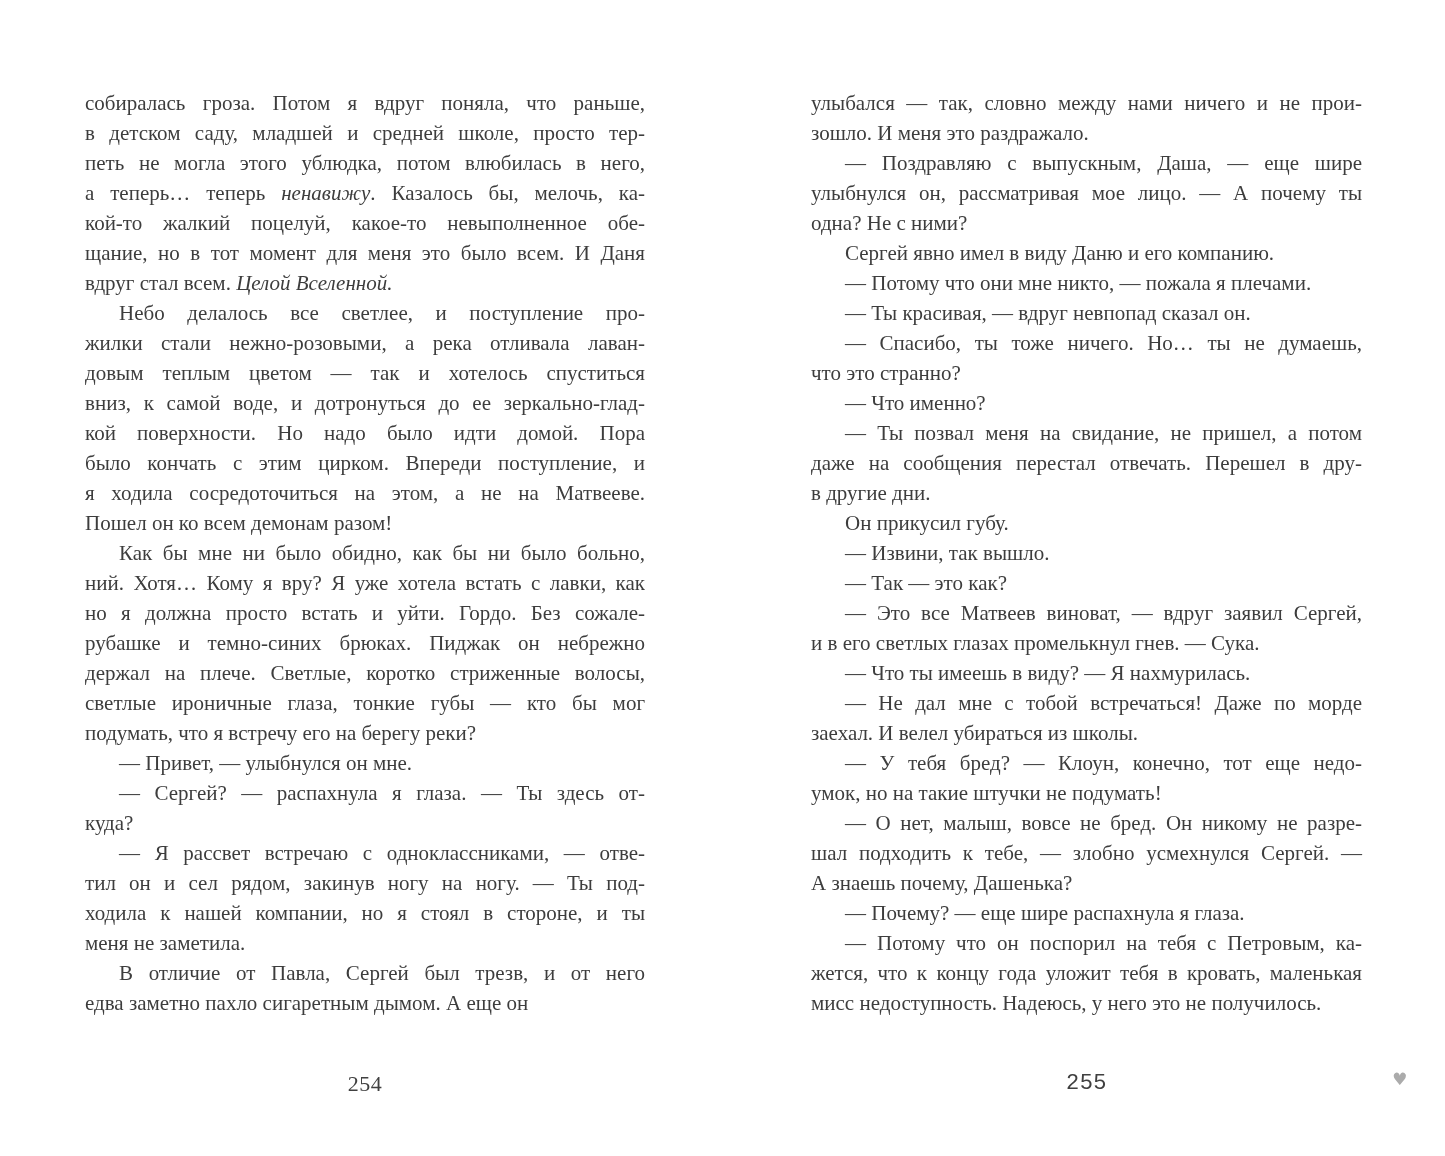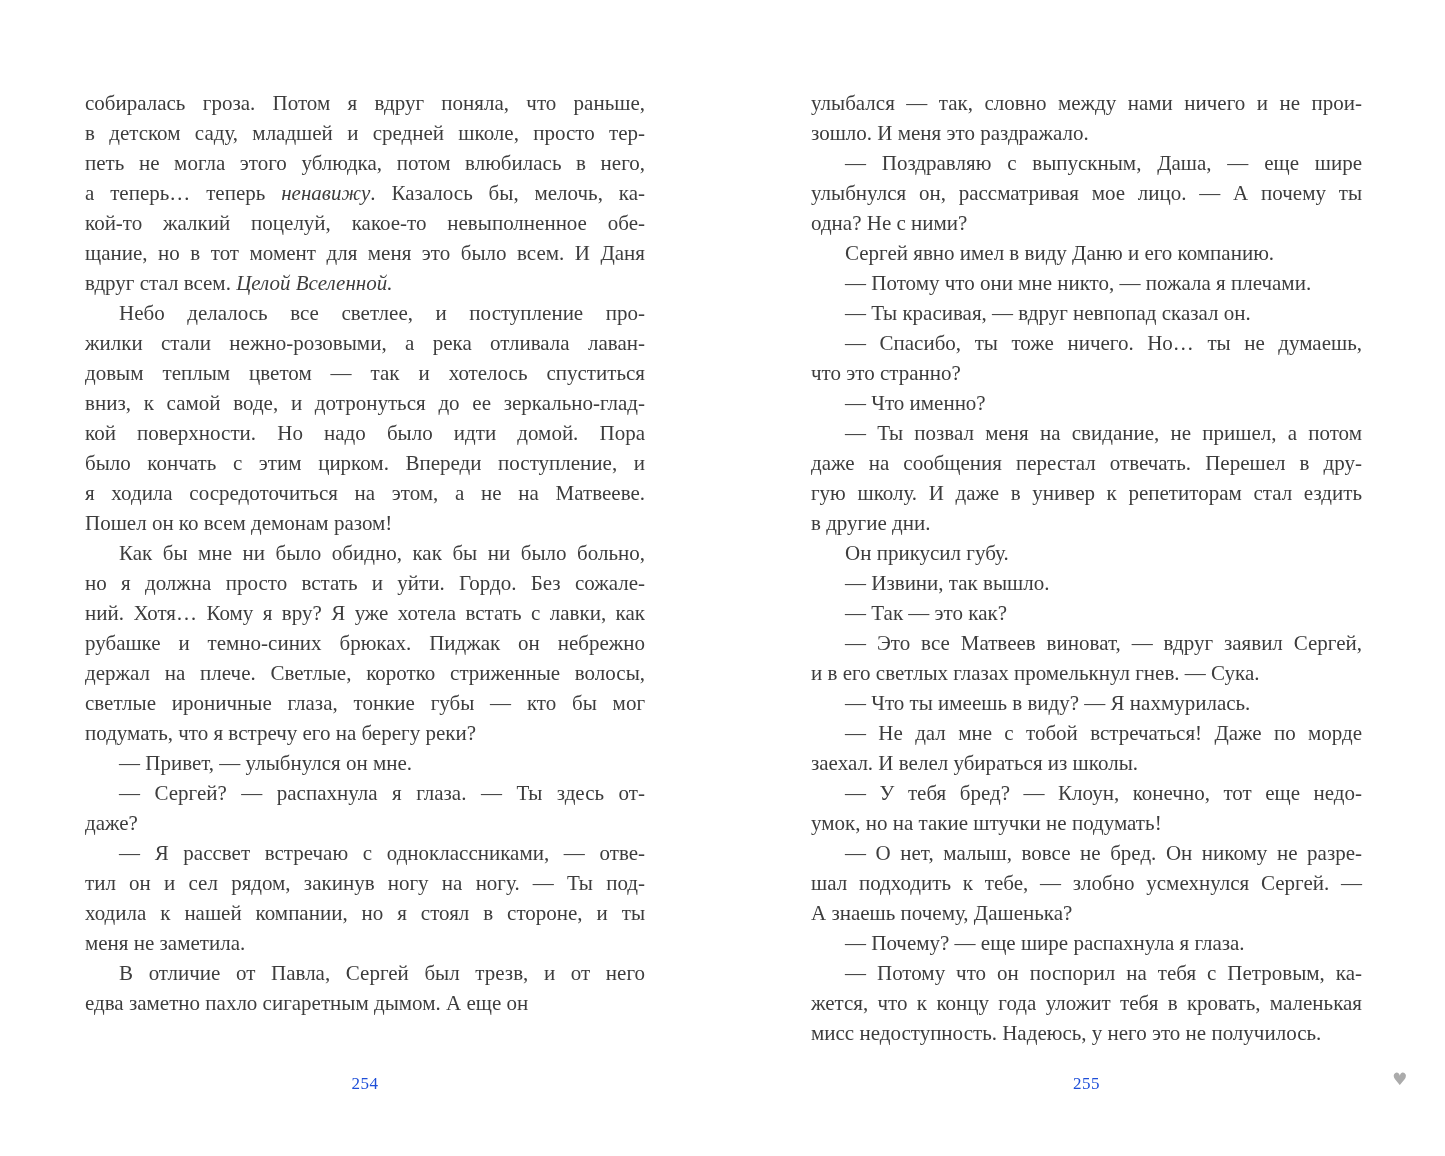--- a/index.html
+++ b/index.html
@@ -29,28 +29,28 @@
     text-align: justify;
     text-align-last: justify;
   }
   .line.last { text-align-last: left; }
   .para.indent .line:first-child { text-indent: 34px; }
   .line i { font-style: italic; }
 
   .page-number {
     position: absolute;
     top: 1072px;
-    font-size: 17px;
+    font-size: 22px;
     line-height: 24px;
     text-align: center;
-    color: #1d4ed8;
+    color: #404040;
     letter-spacing: 0.5px;
   }
   .pn-left  { left: 85px;  width: 560px; }
-  .pn-right { left: 811px; width: 551px; }
+  .pn-right { left: 811px; width: 551px; font-family: Liberation Mono, monospace; }
 
   .heart {
     position: absolute;
     left: 1392px;
     top: 1071px;
     font-size: 17px;
     line-height: 17px;
     color: #ababab;
     font-family: "DejaVu Sans", sans-serif;
     cursor: pointer;
@@ -77,33 +77,33 @@
         <div class="line"><span>жилки стали нежно-розовыми, а река отливала лаван-</span></div>
         <div class="line"><span>довым теплым цветом — так и хотелось спуститься</span></div>
         <div class="line"><span>вниз, к самой воде, и дотронуться до ее зеркально-глад-</span></div>
         <div class="line"><span>кой поверхности. Но надо было идти домой. Пора</span></div>
         <div class="line"><span>было кончать с этим цирком. Впереди поступление, и</span></div>
         <div class="line"><span>я ходила сосредоточиться на этом, а не на Матвееве.</span></div>
         <div class="line last"><span>Пошел он ко всем демонам разом!</span></div>
       </div>
       <div class="para indent">
         <div class="line"><span>Как бы мне ни было обидно, как бы ни было больно,</span></div>
+        <div class="line"><span>ний. Хотя… Кому я вру? Я уже хотела встать с лавки, как</span></div>
         <div class="line"><span>но я должна просто встать и уйти. Гордо. Без сожале-</span></div>
-        <div class="line"><span>ний. Хотя… Кому я вру? Я уже хотела встать с лавки, как</span></div>
         <div class="line"><span>рубашке и темно-синих брюках. Пиджак он небрежно</span></div>
         <div class="line"><span>держал на плече. Светлые, коротко стриженные волосы,</span></div>
         <div class="line"><span>светлые ироничные глаза, тонкие губы — кто бы мог</span></div>
         <div class="line last"><span>подумать, что я встречу его на берегу реки?</span></div>
       </div>
       <div class="para indent">
         <div class="line last"><span>— Привет, — улыбнулся он мне.</span></div>
       </div>
       <div class="para indent">
         <div class="line"><span>— Сергей? — распахнула я глаза. — Ты здесь от-</span></div>
-        <div class="line last"><span>даже?</span></div>
+        <div class="line last"><span>куда?</span></div>
       </div>
       <div class="para indent">
         <div class="line"><span>— Я рассвет встречаю с одноклассниками, — отве-</span></div>
         <div class="line"><span>тил он и сел рядом, закинув ногу на ногу. — Ты под-</span></div>
         <div class="line"><span>ходила к нашей компании, но я стоял в стороне, и ты</span></div>
         <div class="line last"><span>меня не заметила.</span></div>
       </div>
       <div class="para indent">
         <div class="line"><span>В отличие от Павла, Сергей был трезв, и от него</span></div>
         <div class="line last"><span>едва заметно пахло сигаретным дымом. А еще он</span></div>
@@ -132,21 +132,20 @@
       <div class="para indent">
         <div class="line"><span>— Спасибо, ты тоже ничего. Но… ты не думаешь,</span></div>
         <div class="line last"><span>что это странно?</span></div>
       </div>
       <div class="para indent">
         <div class="line last"><span>— Что именно?</span></div>
       </div>
       <div class="para indent">
         <div class="line"><span>— Ты позвал меня на свидание, не пришел, а потом</span></div>
         <div class="line"><span>даже на сообщения перестал отвечать. Перешел в дру-</span></div>
-        <div class="line"><span>гую школу. И даже в универ к репетиторам стал ездить</span></div>
         <div class="line last"><span>в другие дни.</span></div>
       </div>
       <div class="para indent">
         <div class="line last"><span>Он прикусил губу.</span></div>
       </div>
       <div class="para indent">
         <div class="line last"><span>— Извини, так вышло.</span></div>
       </div>
       <div class="para indent">
         <div class="line last"><span>— Так — это как?</span></div>

